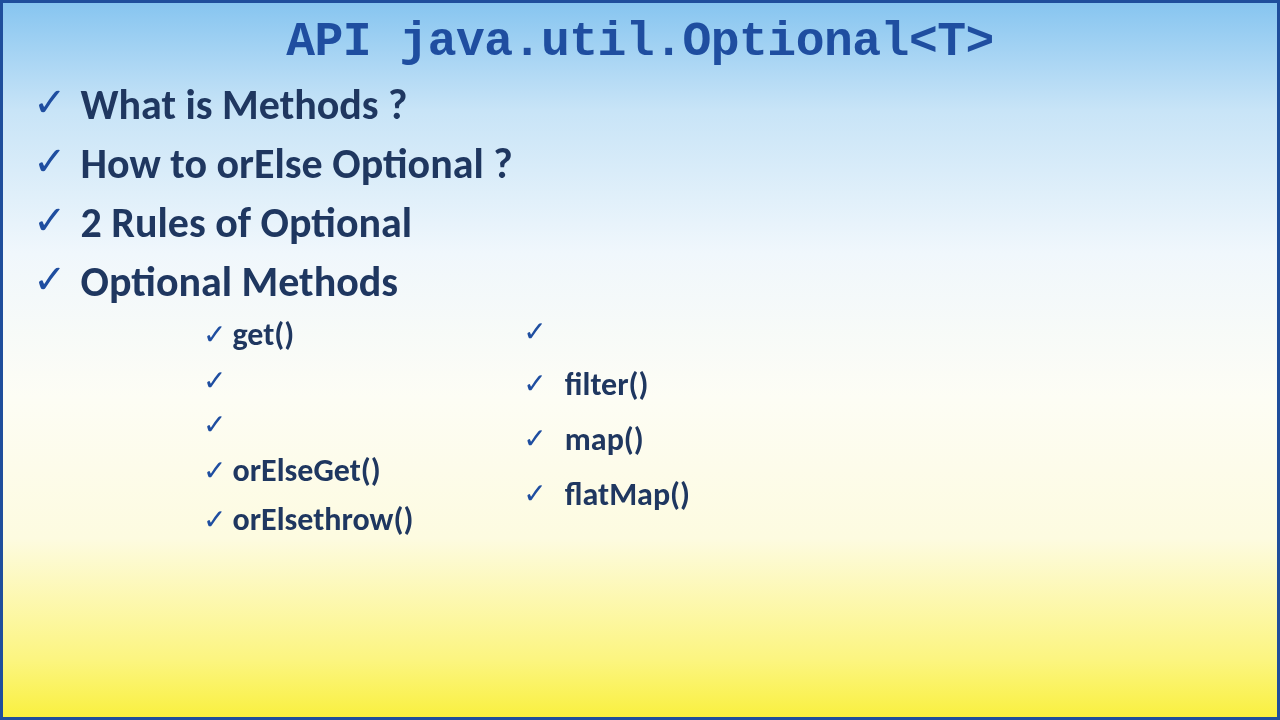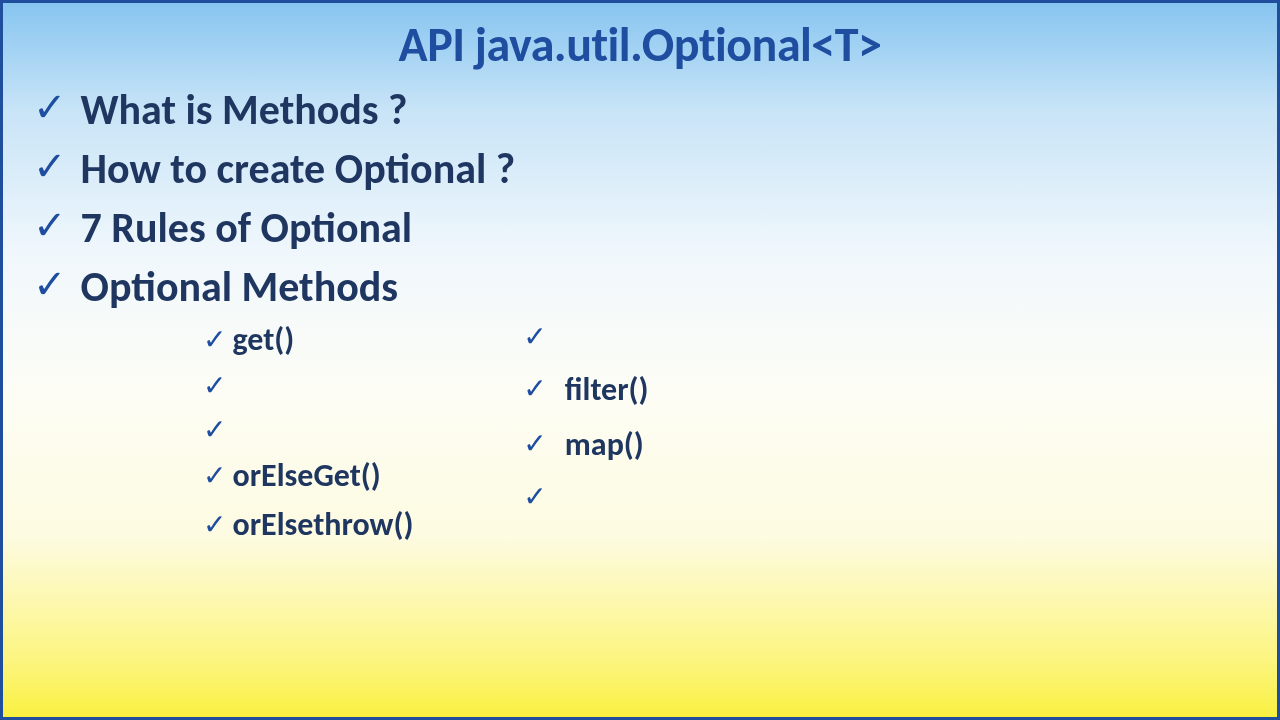--- a/index.html
+++ b/index.html
@@ -17,20 +17,21 @@
       padding: 12px 20px 20px 20px;
       position: relative;
     }
     .title {
       text-align: center;
       font-size: 48px;
       font-weight: bold;
       color: #1f4ea0;
       margin-bottom: 10px;
       letter-spacing: -0.5px;
+      font-family: Liberation Mono, monospace;
     }
     .main-list {
       list-style: none;
       padding-left: 10px;
     }
     .main-list > li {
       font-size: 42px;
       font-weight: bold;
       color: #1f3760;
       margin-bottom: 8px;
@@ -80,25 +81,25 @@
 <div class="slide">
   <h1 class="title">API java.util.Optional&lt;T&gt;</h1>
 
   <ul class="main-list">
     <li>
       <span class="check">✓</span>
       <span>What is Methods ?</span>
     </li>
     <li>
       <span class="check">✓</span>
-      <span>How to create Optional ?</span>
+      <span>How to orElse Optional ?</span>
     </li>
     <li>
       <span class="check">✓</span>
-      <span>7 Rules of Optional</span>
+      <span>2 Rules of Optional</span>
     </li>
     <li>
       <span class="check">✓</span>
       <span>Optional Methods</span>
     </li>
   </ul>
 
   <div class="methods-container">
     <ul class="methods-col left">
       <li>
@@ -127,16 +128,17 @@
       <li>
         <span class="check">✓</span>
         <span>filter()</span>
       </li>
       <li>
         <span class="check">✓</span>
         <span>map()</span>
       </li>
       <li>
         <span class="check">✓</span>
+        <span>flatMap()</span>
       </li>
     </ul>
   </div>
 </div>
 
 </body></html>

